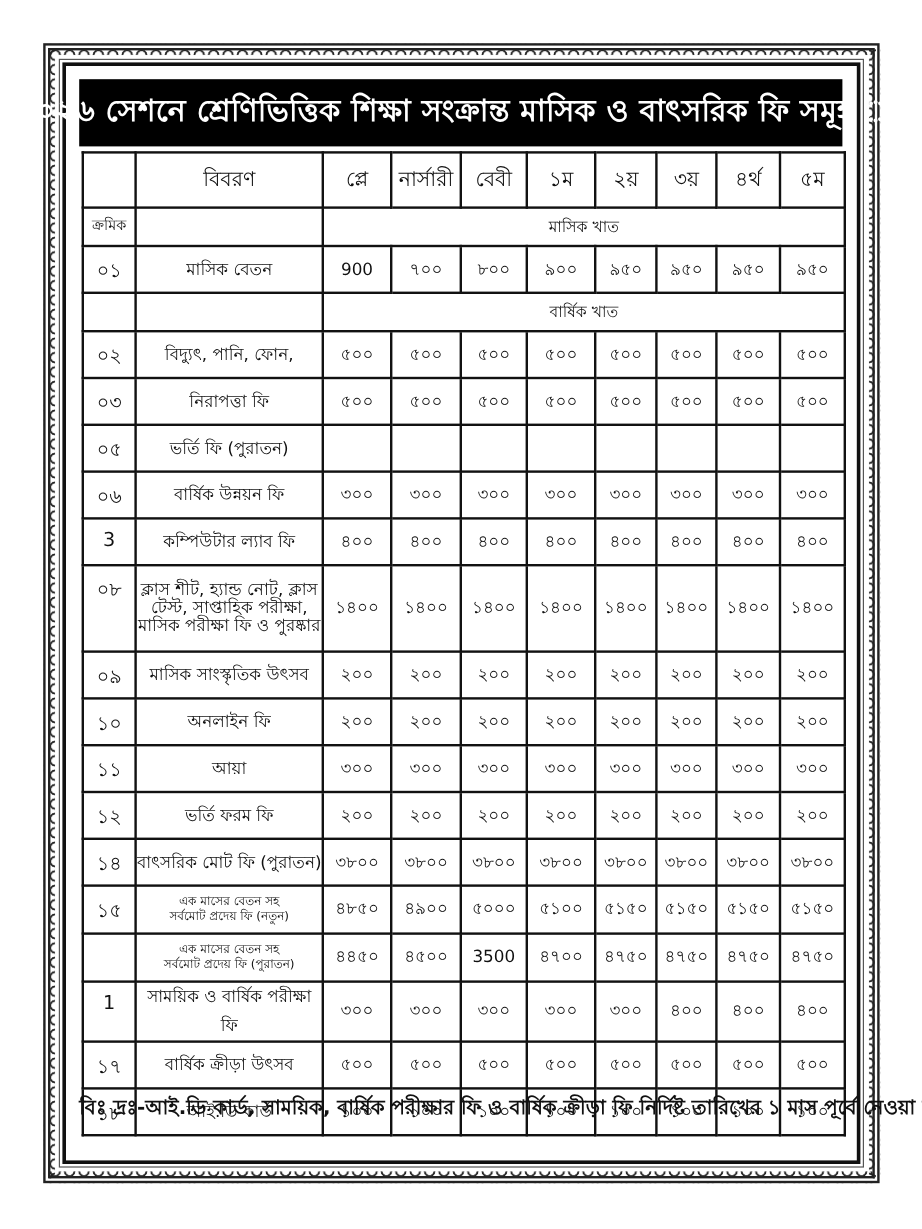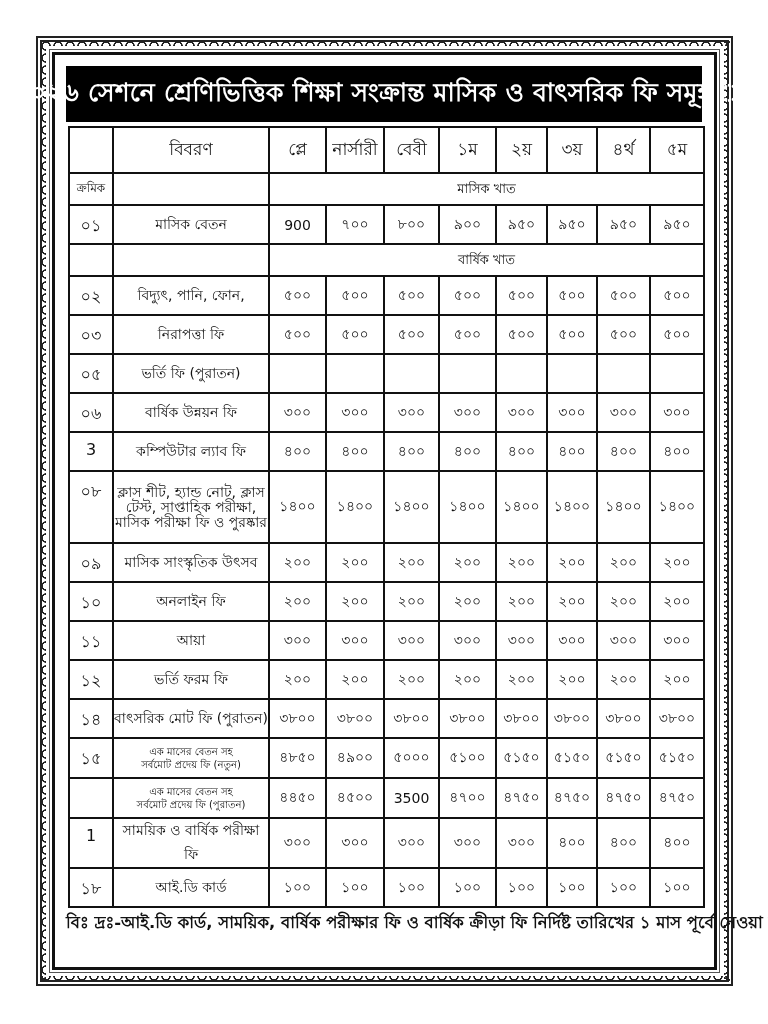--- a/index.html
+++ b/index.html
@@ -269,20 +269,32 @@
         <td>৩০০</td>
         <td>৩০০</td>
         <td>৩০০</td>
         <td>৩০০</td>
         <td>৩০০</td>
         <td>৪০০</td>
         <td>৪০০</td>
         <td>৪০০</td>
       </tr>
       <tr>
+        <td class="serial">১৭</td>
+        <td class="desc">বার্ষিক ক্রীড়া উৎসব</td>
+        <td>৫০০</td>
+        <td>৫০০</td>
+        <td>৫০০</td>
+        <td>৫০০</td>
+        <td>৫০০</td>
+        <td>৫০০</td>
+        <td>৫০০</td>
+        <td>৫০০</td>
+      </tr>
+      <tr>
         <td class="serial">১৮</td>
         <td class="desc">আই.ডি কার্ড</td>
         <td>১০০</td>
         <td>১০০</td>
         <td>১০০</td>
         <td>১০০</td>
         <td>১০০</td>
         <td>১০০</td>
         <td>১০০</td>
         <td>১০০</td>

